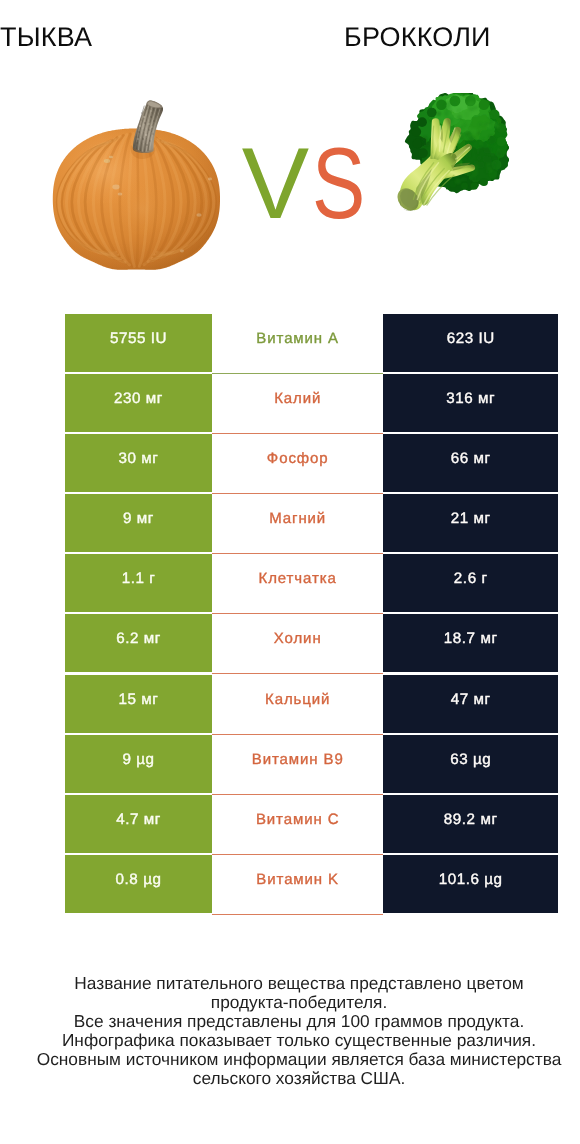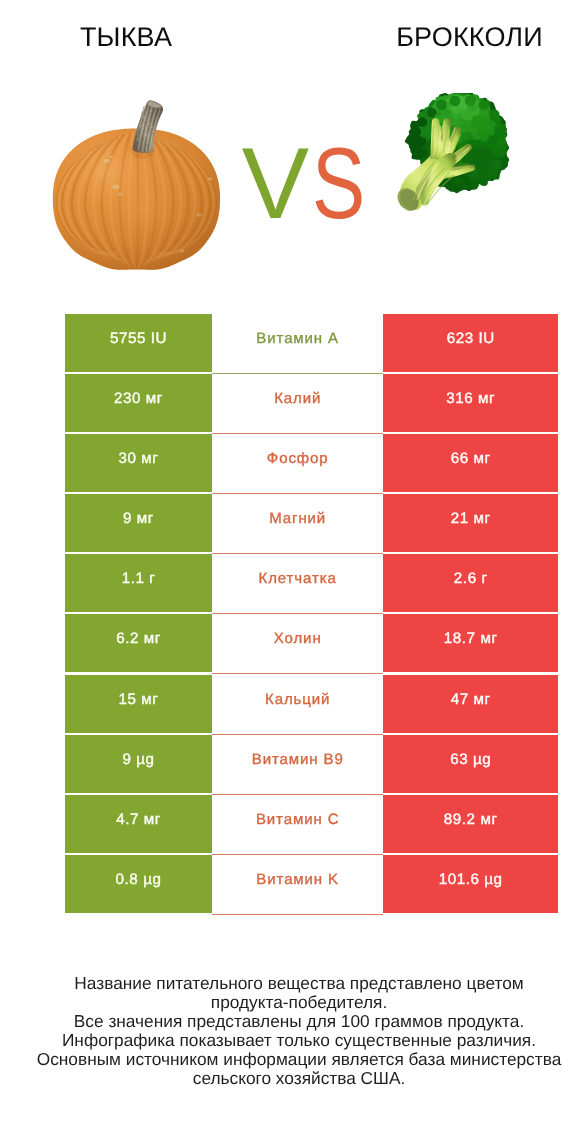--- a/index.html
+++ b/index.html
@@ -3,42 +3,42 @@
 <meta charset="utf-8">
 <title>vs</title>
 <style>
   html,body{margin:0;padding:0;background:#fff;}
   body{width:580px;height:1144px;font-family:"Liberation Sans",sans-serif;overflow:hidden;
        -webkit-font-smoothing:antialiased;text-rendering:geometricPrecision;}
   .page{position:relative;width:580px;height:1144px;background:#fff;}
   *{-webkit-font-smoothing:antialiased;}
 
   .title{position:absolute;top:23.5px;font-size:27px;font-weight:400;color:#0d0d0d;
-         text-align:center;letter-spacing:0.2px;line-height:27px;white-space:nowrap;}
+         text-align:left;letter-spacing:0.2px;line-height:27px;white-space:nowrap;}
   #title-left{left:0;width:252px;}
   #title-right{left:344px;width:251px;}
 
   #pumpkin-img{position:absolute;left:50px;top:99px;width:174px;height:174px;}
   #broccoli-img{position:absolute;left:397px;top:93px;width:112px;height:124px;}
 
   #vs-block{position:absolute;left:16px;top:134px;width:580px;text-align:center;
             font-size:101px;line-height:101px;font-weight:400;letter-spacing:0px;}
   #vs-block .vs-v{color:#7ea52d;display:inline-block;}
   #vs-block .vs-s{color:#e2643f;display:inline-block;transform:scaleX(0.79);transform-origin:left center;margin-left:2.5px;margin-right:-8.5px;}
 
   #nutrition-table{position:absolute;left:21px;top:314px;width:537px;}
   .table-row{display:flex;height:58px;margin-bottom:2.1px;padding-left:44px;}
   .table-row:last-child{margin-bottom:8px;}
   .cell{display:flex;align-items:center;justify-content:center;height:100%;
         font-weight:400;white-space:nowrap;padding-bottom:9px;box-sizing:border-box;}
   .cell-left{width:178.5px;background:#82a630;color:#fbfdf2;font-size:15.2px;letter-spacing:0.55px;
              -webkit-text-stroke:0.40px #fbfdf2;}
   .cell-mid{width:208px;background:#fff;font-size:15px;letter-spacing:0.9px;position:relative;}
   .cell-mid::after{content:"";position:absolute;left:0;right:0;bottom:-2px;height:1px;background:currentColor;opacity:0.85;}
-  .cell-right{width:212px;background:#ef4444;color:#fffcf9;font-size:15.2px;letter-spacing:0.55px;
+  .cell-right{width:212px;background:#0f172a;color:#fffcf9;font-size:15.2px;letter-spacing:0.55px;
               -webkit-text-stroke:0.40px #fffcf9;}
   .win-left{color:#7d9a3c;-webkit-text-stroke:0.36px #7d9a3c;}
   .win-right{color:#d4663f;-webkit-text-stroke:0.36px #d4663f;}
 
   #footnote{position:absolute;left:9px;top:974px;width:580px;text-align:center;
             font-size:17.3px;line-height:18.95px;color:#1f1f1f;font-weight:400;}
   #footnote div{white-space:nowrap;}
 </style>
 </head>
 <body>

